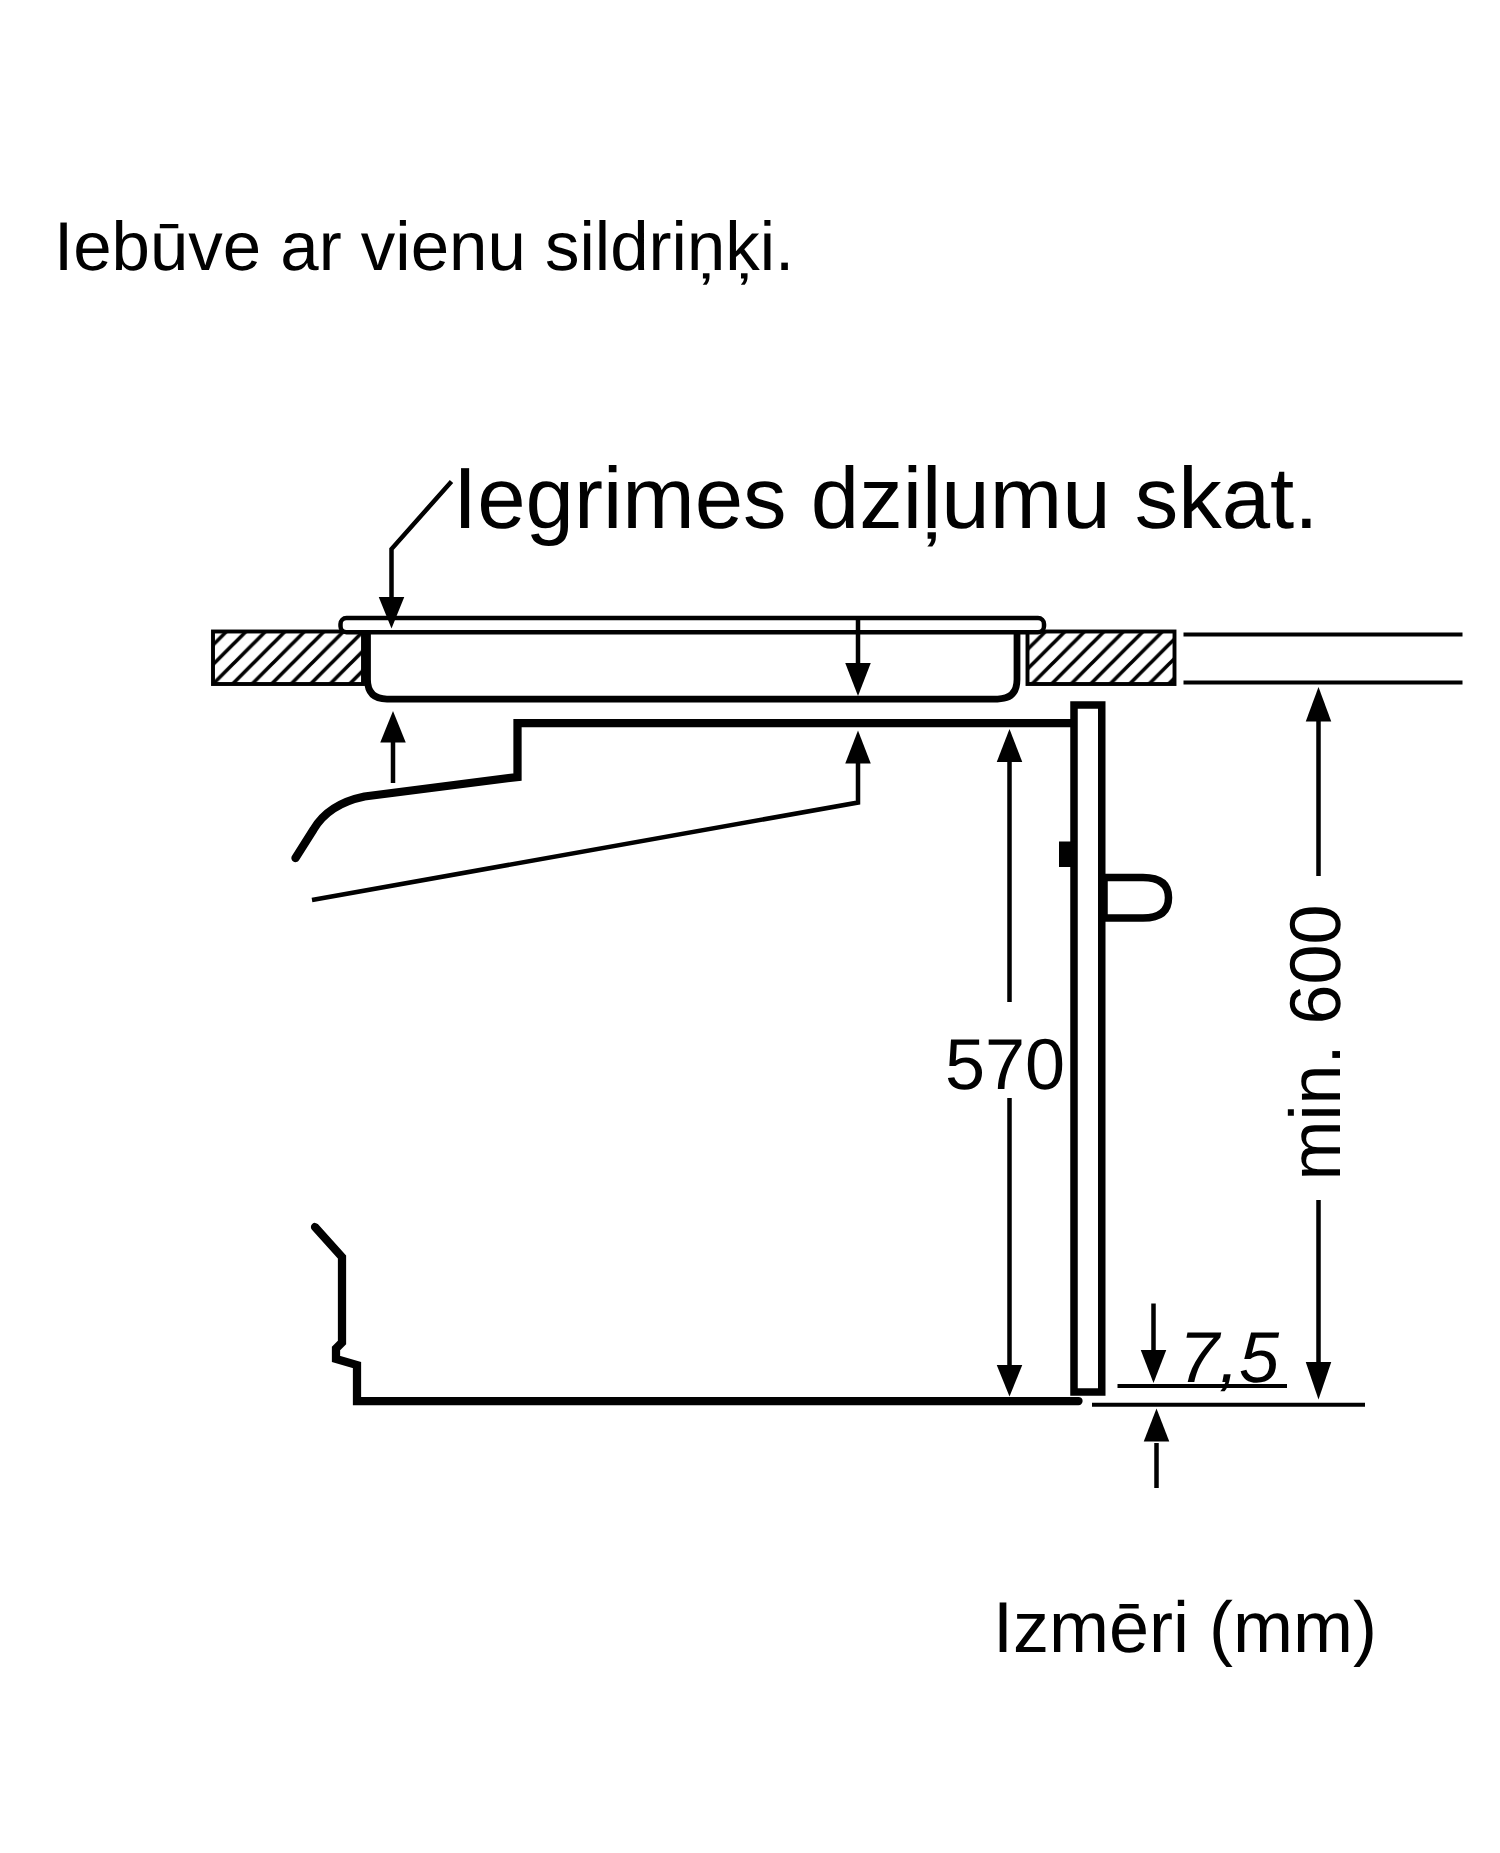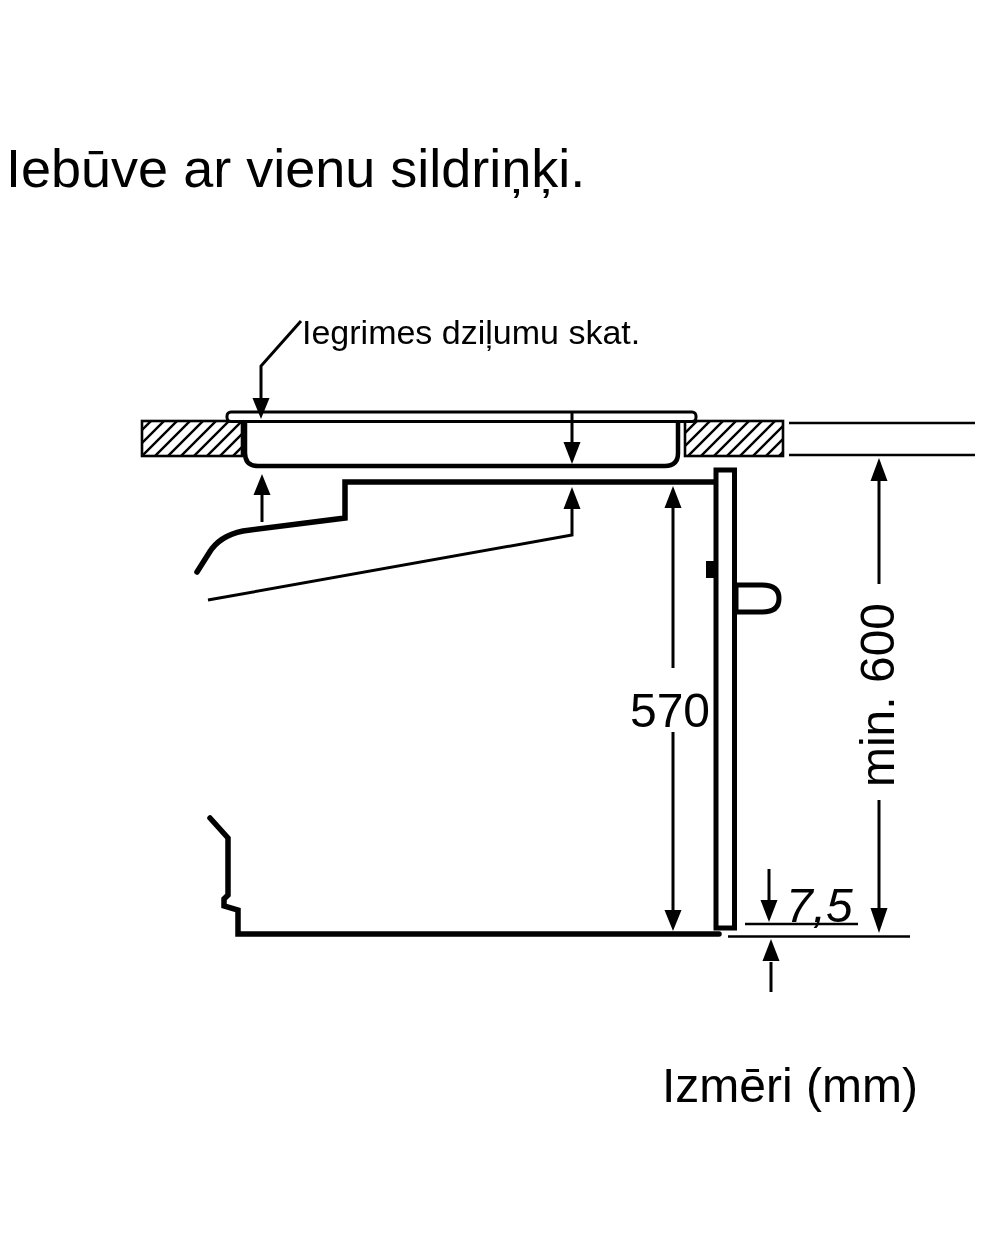--- a/index.html
+++ b/index.html
@@ -3,22 +3,22 @@
 <meta charset="utf-8">
 <style>
   html,body{margin:0;padding:0;background:#ffffff;}
   .canvas{
     position:relative;width:1000px;height:1235px;background:#ffffff;
     font-family:"Liberation Sans","DejaVu Sans",sans-serif;color:#000;
     overflow:hidden;
   }
   .canvas svg{position:absolute;left:0;top:0;}
   .label{position:absolute;line-height:1;white-space:nowrap;color:#010101;}
-  .title{left:6px;top:141px;font-size:54px;}
-  .annotation{left:302px;top:310px;font-size:34px;line-height:45px;}
+  .title{left:36px;top:141px;font-size:46px;}
+  .annotation{left:302px;top:310px;font-size:58px;line-height:45px;}
   .min-block{left:30px;top:619px;font-size:46px;line-height:45.5px;}
   .dim-570{left:670px;top:700px;font-size:48px;transform:translate(-50%,-50%);margin-top:11px;}
   .dim-600{left:878px;top:695px;font-size:48px;transform:translate(-50%,-50%) rotate(-90deg);}
   .dim-75{left:786px;top:882px;font-size:48px;font-style:italic;}
   .footer{left:600px;top:1062px;width:380px;text-align:center;font-size:48px;}
 </style>
 </head>
 <body>
 
 <div class="canvas">

